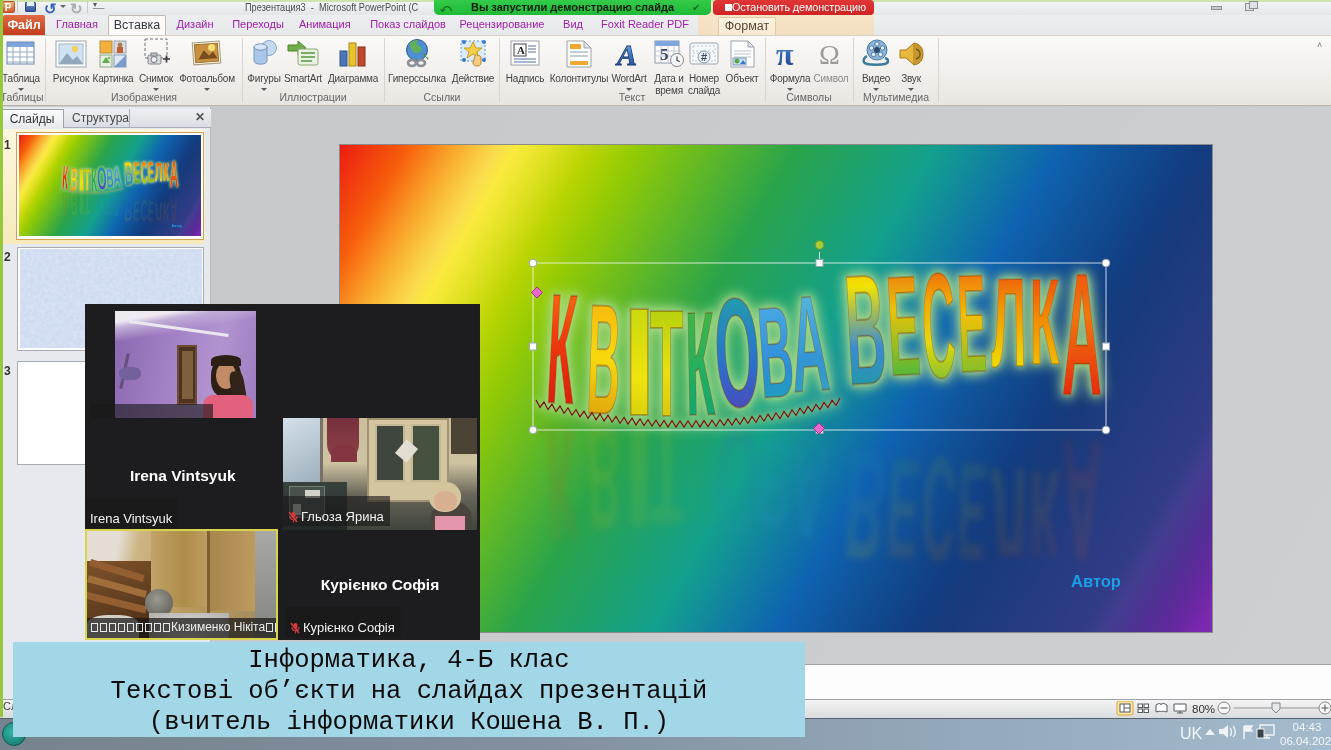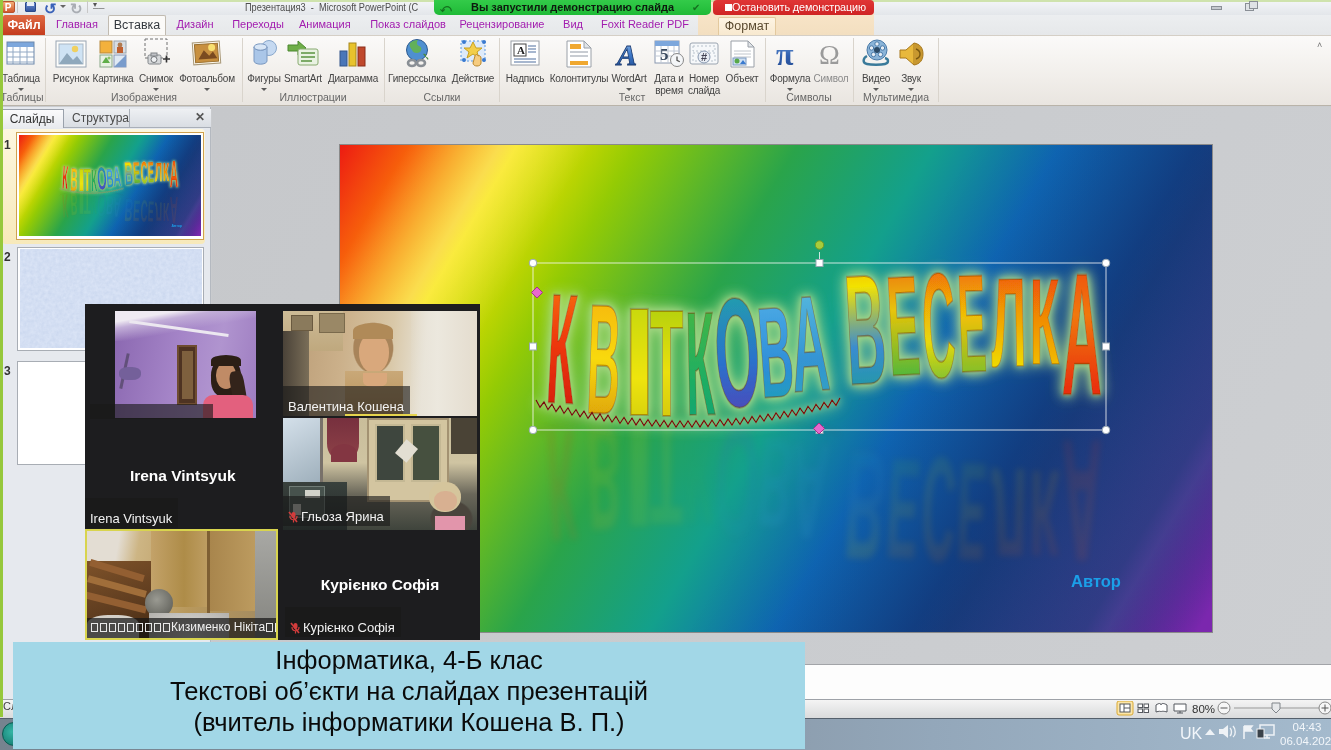--- a/index.html
+++ b/index.html
@@ -591,54 +591,39 @@
     <path d="M26 2 v13 M26 2 h8 l-2 2.5 l2 2.5 h-8" stroke="#eef2f6" fill="#eef2f6" stroke-width="1.6"></path>
   </svg>
 <svg class="abs" style="left:1256px;top:724px" width="20" height="17">
     <rect x="4" y="1" width="14" height="10" fill="none" stroke="#eef2f6" stroke-width="1.5"></rect>
     <path d="M8 14 h6 M11 11 v3" stroke="#eef2f6" stroke-width="1.5"></path>
     <rect x="1" y="5" width="7" height="9" fill="#3a424a" stroke="#eef2f6"></rect>
   </svg>
 <div class="abs" style="left:1283px;top:721px;width:48px;color:#f2f6fa;font-size:11.5px;text-align:center">04:43</div>
 <div class="abs" style="left:1280px;top:735px;width:56px;color:#f2f6fa;font-size:11.5px">06.04.202</div>
 
-<div class="abs" style="left:13px;top:642px;width:792px;height:107px;background:#a2d7e7;font-family:Liberation Sans, sans-serif;font-size:25.5px;color:#0a0a0a;text-align:center;line-height:31px;padding-top:3px">Інформатика, 4-Б клас<br>Текстові об’єкти на слайдах презентацій<br>(вчитель інформатики Кошена В. П.)</div>
+<div class="abs" style="left:13px;top:642px;width:792px;height:95px;background:#a2d7e7;font-family:Liberation Mono, monospace;font-size:25.5px;color:#0a0a0a;text-align:center;line-height:31px;padding-top:3px">Інформатика, 4-Б клас<br>Текстові об’єкти на слайдах презентацій<br>(вчитель інформатики Кошена В. П.)</div>
 
 <div class="abs" style="left:85px;top:303.5px;width:395px;height:336px;background:#1d1d1f;overflow:hidden">
 
  <div class="vtile" style="left:29.5px;top:7.5px;width:141px;height:107px;background:linear-gradient(100deg,#8a67b0,#a585c8 45%,#b094cf 70%,#9d7cc0)">
   <div class="abs" style="left:0;top:0;width:100%;height:30px;background:linear-gradient(170deg,#efeaf2 20%,#c2aed8 32%,rgba(170,140,200,0) 58%)"></div>
   <div class="abs" style="left:14px;top:16px;width:100px;height:2.5px;background:#ece8f0;transform:rotate(8deg)"></div>
   <div class="abs" style="left:62px;top:34px;width:20px;height:60px;background:#4e3322;border:2px solid #6e4c30"></div>
   <div class="abs" style="left:67px;top:40px;width:11px;height:48px;background:#7e603e"></div>
   <div class="abs" style="left:8px;top:42px;width:2.5px;height:36px;background:#62507a;transform:rotate(12deg)"></div>
   <div class="abs" style="left:4px;top:56px;width:22px;height:13px;background:#74609a;border-radius:40%"></div>
   <div class="abs" style="left:96px;top:46px;width:30px;height:40px;background:#2c1f16;border-radius:46% 46% 40% 40%"></div>
   <div class="abs" style="left:101px;top:52px;width:20px;height:26px;background:#c08b66;border-radius:45% 45% 50% 50%"></div>
   <div class="abs" style="left:96px;top:44px;width:30px;height:11px;background:#2c1f16;border-radius:50% 50% 0 0"></div>
   <div class="abs" style="left:116px;top:60px;width:14px;height:34px;background:#33241b;transform:rotate(-10deg);border-radius:30%"></div>
   <div class="abs" style="left:88px;top:84px;width:50px;height:23px;background:#e3607e;border-radius:10px 10px 0 0"></div>
  </div>
  <div class="vlabel" style="left:5px;top:100.5px">Вероніка Бінівська</div>
 
- <div class="vtile" style="left:198px;top:7.5px;width:194px;height:105px;background:linear-gradient(95deg,#b89a74,#cbb08a 30%,#d9c8a8 55%,#e7e2d6 72%,#ded8cc)">
-  <div class="abs" style="left:0;top:0;width:60px;height:40px;background:linear-gradient(#cdbb96,#bfa87e)"></div>
-  <div class="abs" style="left:8px;top:4px;width:22px;height:16px;background:#8a7a5c;border:1px solid #6a5a40"></div>
-  <div class="abs" style="left:36px;top:2px;width:26px;height:20px;background:#9a8866;border:1px solid #7a6a4c"></div>
-  <div class="abs" style="left:0;top:20px;width:26px;height:85px;background:linear-gradient(90deg,#4a4238,#7a6e58)"></div>
-  <div class="abs" style="left:128px;top:0;width:66px;height:105px;background:linear-gradient(90deg,rgba(226,220,206,.2),#ece8de 40%,#e4dcce)"></div>
-  <div class="abs" style="left:150px;top:-12px;width:60px;height:70px;border-radius:50%;border:6px solid #b8b0a0;border-color:#b8b0a0 transparent transparent transparent;transform:rotate(34deg)"></div>
-  <div class="abs" style="left:58px;top:8px;width:62px;height:97px;background:radial-gradient(ellipse 52% 42% at 52% 30%,#a8845a 60%,rgba(168,132,90,0) 64%)"></div>
-  <div class="abs" style="left:76px;top:22px;width:30px;height:40px;background:#d9a87c;border-radius:46% 46% 50% 50%"></div>
-  <div class="abs" style="left:70px;top:12px;width:40px;height:16px;background:#b08a58;border-radius:50% 50% 0 0"></div>
-  <div class="abs" style="left:62px;top:60px;width:58px;height:45px;background:linear-gradient(#c9a878,#b89159)"></div>
-  <div class="abs" style="left:80px;top:62px;width:24px;height:14px;background:#d9a87c;border-radius:0 0 40% 40%"></div>
-  <div class="vlabel" style="left:0;bottom:0">Валентина Кошена</div>
-  <div class="abs" style="left:62px;bottom:0;width:72px;height:2.5px;background:#e6d44e"></div>
- </div>
 
  <div class="vtile" style="left:0;top:115px;width:195.5px;height:110px;background:#1d1d1f">
   <div class="abs" style="left:0;top:48px;width:100%;text-align:center;color:#fff;font-size:15.5px;font-weight:700">Irena Vintsyuk</div>
   <div class="vlabel" style="left:0;bottom:1px">Irena Vintsyuk</div>
  </div>
 
  <div class="vtile" style="left:198px;top:114.5px;width:194px;height:112px;background:linear-gradient(#c9bd9a,#cfc4a2 40%,#6a675a 68%,#3f443c)">
   <div class="abs" style="left:0;top:0;width:40px;height:64px;background:linear-gradient(150deg,#d4e0ea,#9fb0bc);border-right:3px solid #78716a"></div>
   <div class="abs" style="left:44px;top:0;width:32px;height:42px;background:linear-gradient(#77303e,#8e4248);border-radius:0 0 40% 40%"></div>
   <div class="abs" style="left:48px;top:26px;width:26px;height:18px;background:#833642;border-radius:50% 50% 0 0"></div>

